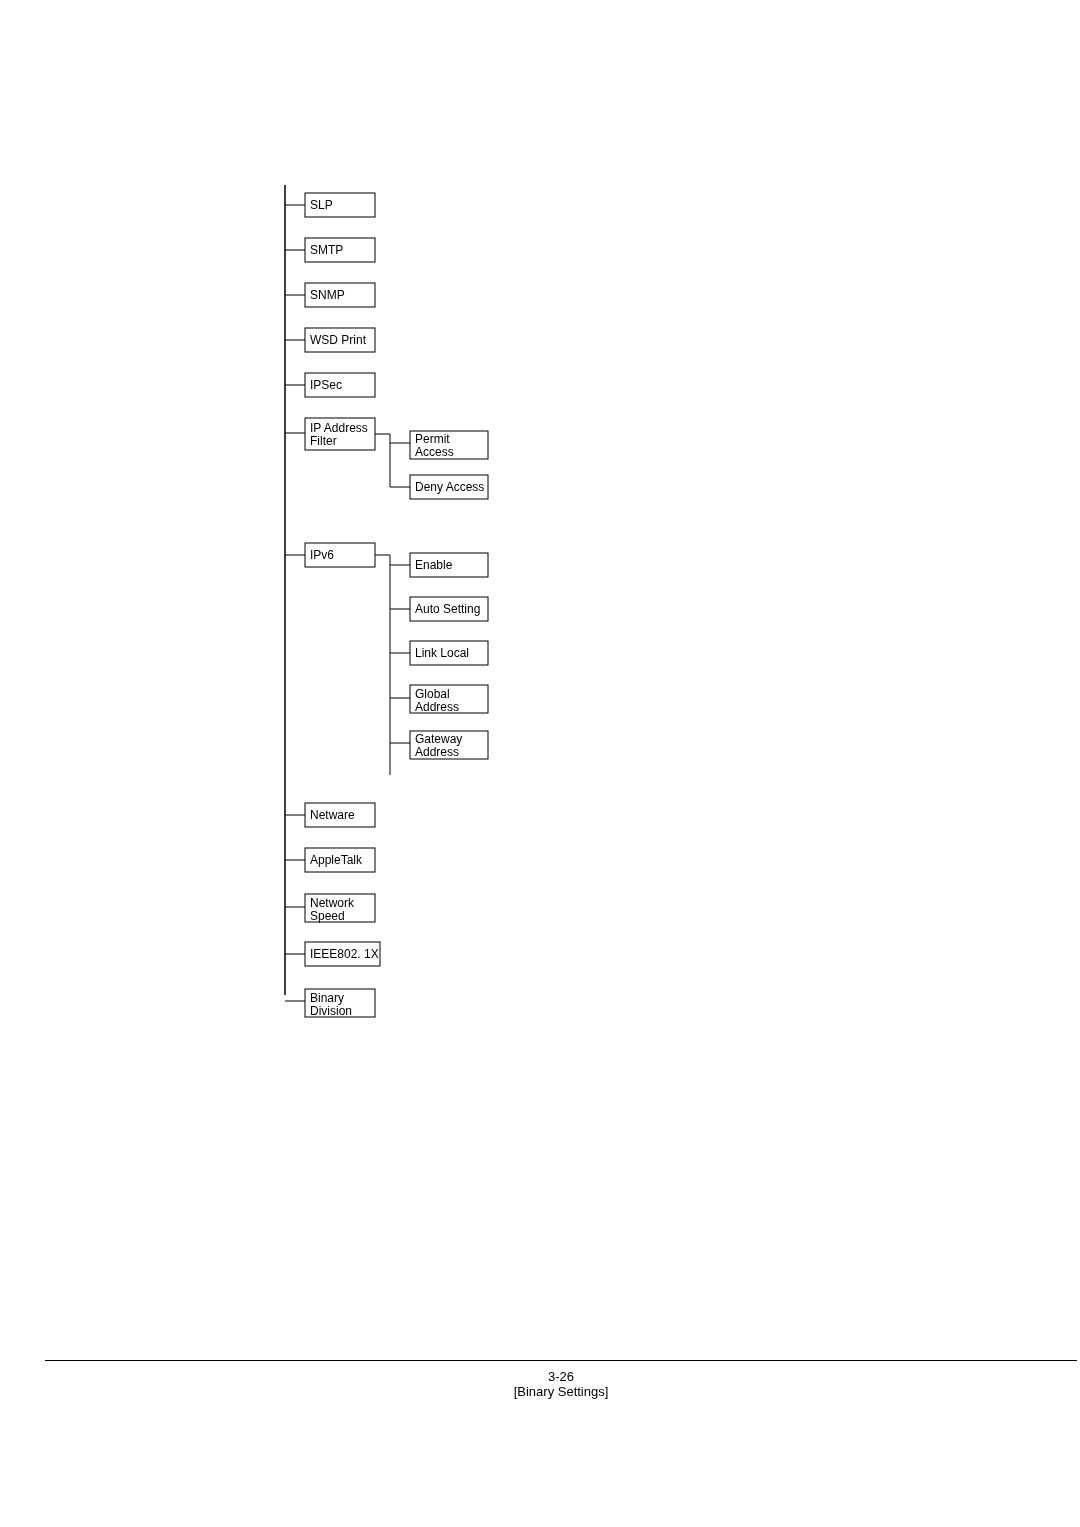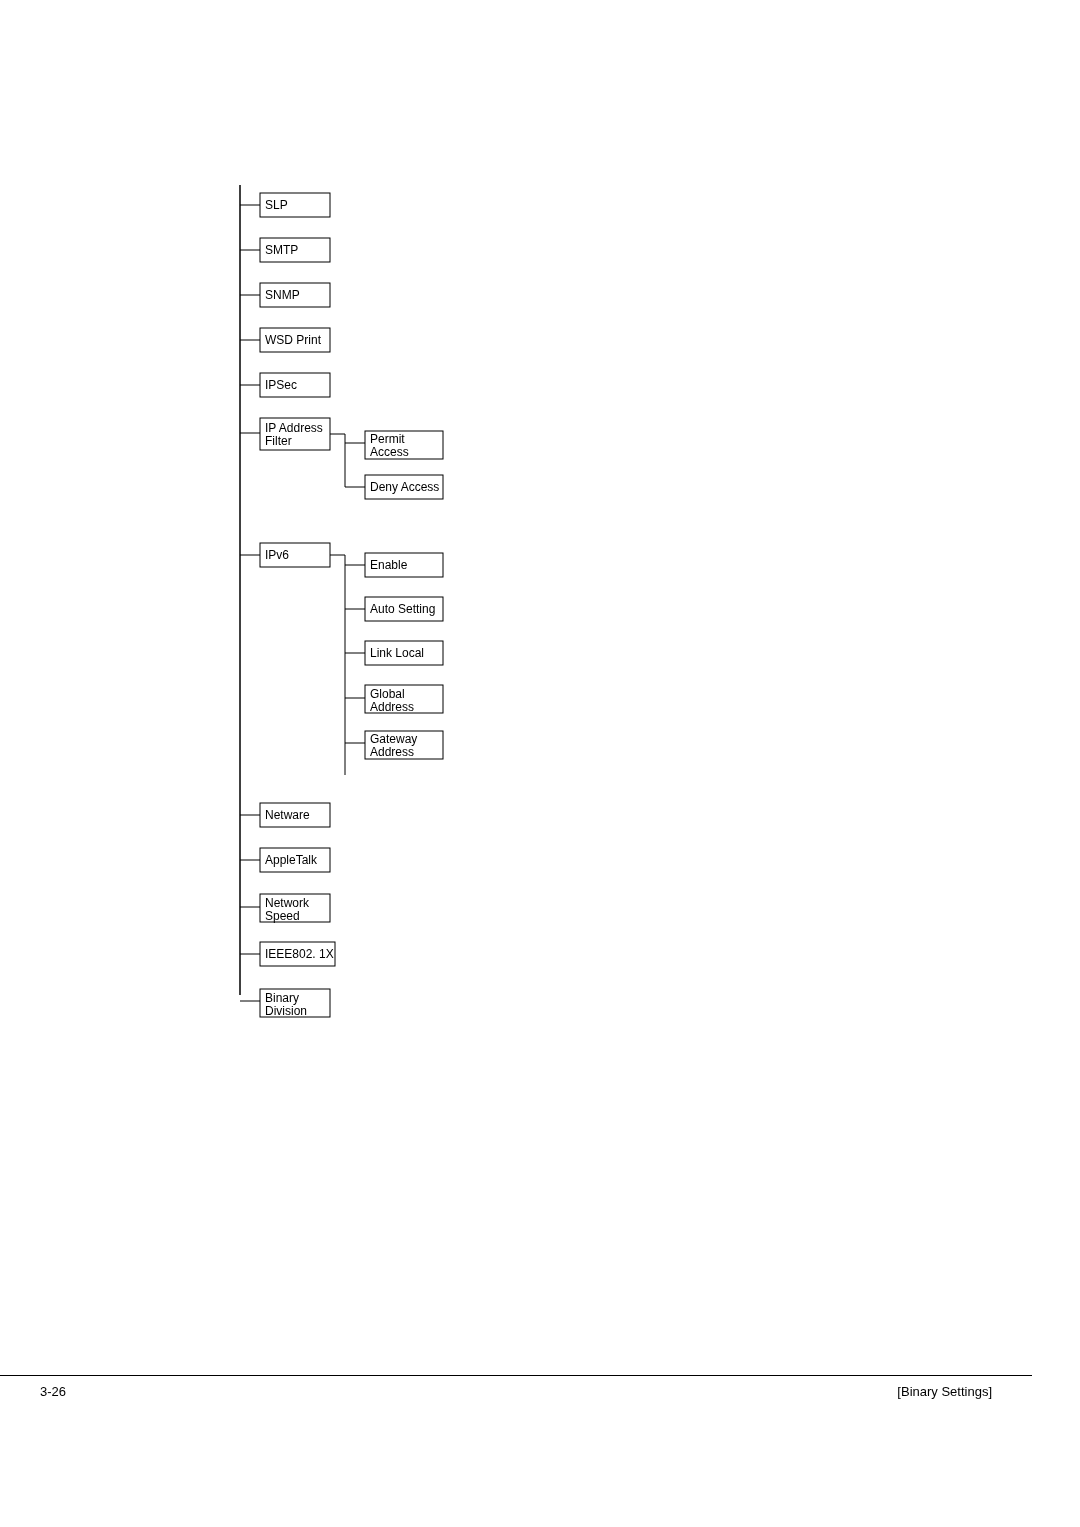--- a/index.html
+++ b/index.html
@@ -16,33 +16,35 @@
       font-size: 13px;
       color: #000000;
       position: relative;
     }
 
     .page-container {
       width: 1032px;
       min-height: 1527px;
       position: relative;
       padding: 17px;
+      margin-left: 45px;
     }
 
     
     .page-footer {
       position: absolute;
       bottom: 120px;
       left: 0;
       right: 0;
       display: flex;
       justify-content: space-between;
       align-items: center;
       padding: 8px 40px;
       border-top: 1px solid #000;
+      flex-direction: column;
     }
 
     
     .svg-container {
       position: absolute;
       top: 185px;
       left: 230px;
     }
   </style>
 </head>

